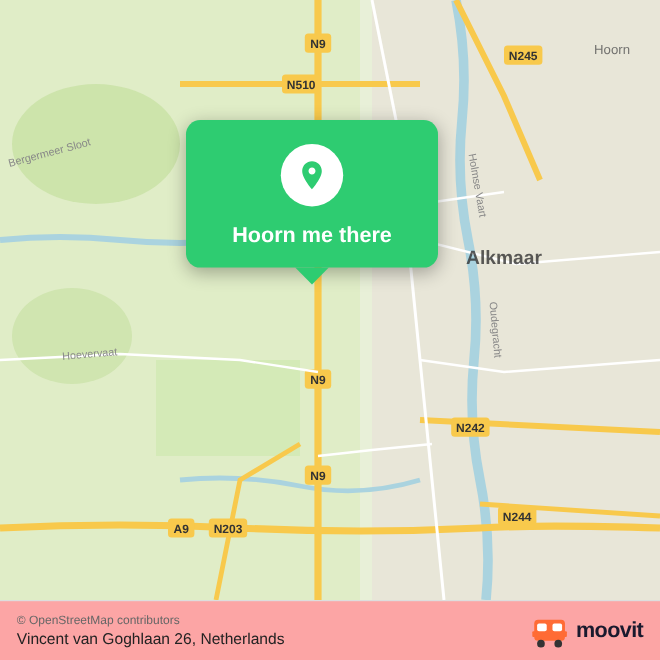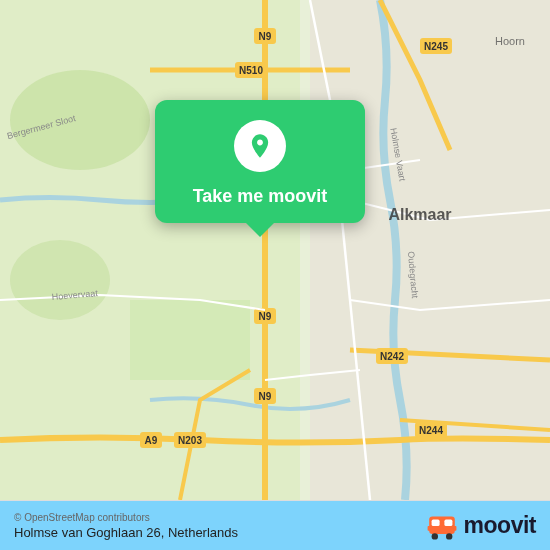--- a/index.html
+++ b/index.html
@@ -75,21 +75,21 @@
       color: white;
       font-size: 18px;
       font-weight: 600;
       white-space: nowrap;
     }
 
     
     .bottom-bar {
       width: 550px;
       height: 50px;
-      background: #7dd3fc;
+      background: #fca5a5;
       border-top: 1px solid #ddd;
       display: flex;
       align-items: center;
       justify-content: space-between;
       padding: 0 14px;
     }
 
     .bottom-left {
       display: flex;
       flex-direction: column;
@@ -112,21 +112,21 @@
       align-items: center;
       gap: 6px;
     }
 
     .moovit-icon {
       width: 32px;
       height: 32px;
     }
 
     .moovit-text {
-      font-size: 23px;
+      font-size: 18px;
       font-weight: 700;
       color: #1a1a2e;
       letter-spacing: -0.5px;
     }
   </style>
 </head>
 <body>
 
 <div class="map-container">
   <svg class="map-svg" viewBox="0 0 550 500" xmlns="http://www.w3.org/2000/svg">
@@ -206,28 +206,28 @@
     <text x="395" y="155" text-anchor="middle" font-size="9" fill="#888" transform="rotate(80, 395, 155)">Holmse Vaart</text>
   </svg>
 
   
   <div class="popup-card">
     <div class="popup-pin">
       <svg viewBox="0 0 24 24" fill="#2ecc71" xmlns="http://www.w3.org/2000/svg">
         <path d="M12 2C8.13 2 5 5.13 5 9c0 5.25 7 13 7 13s7-7.75 7-13c0-3.87-3.13-7-7-7zm0 9.5c-1.38 0-2.5-1.12-2.5-2.5S10.62 6.5 12 6.5s2.5 1.12 2.5 2.5S13.38 11.5 12 11.5z"></path>
       </svg>
     </div>
-    <span class="popup-label">Take me moovit</span>
+    <span class="popup-label">Hoorn me there</span>
   </div>
 </div>
 
 <div class="bottom-bar">
   <div class="bottom-left">
     <span class="osm-credit">© OpenStreetMap contributors</span>
-    <span class="location-name">Holmse van Goghlaan 26, Netherlands</span>
+    <span class="location-name">Vincent van Goghlaan 26, Netherlands</span>
   </div>
   <div class="moovit-logo">
     <svg class="moovit-icon" viewBox="0 0 40 40" xmlns="http://www.w3.org/2000/svg">
 
       <rect x="4" y="8" width="32" height="22" rx="4" fill="#ff6b35"></rect>
       <rect x="7" y="12" width="10" height="8" rx="2" fill="white"></rect>
       <rect x="23" y="12" width="10" height="8" rx="2" fill="white"></rect>
       <circle cx="11" cy="33" r="4" fill="#333"></circle>
       <circle cx="29" cy="33" r="4" fill="#333"></circle>
       <rect x="2" y="20" width="4" height="6" rx="1" fill="#ff6b35"></rect>

